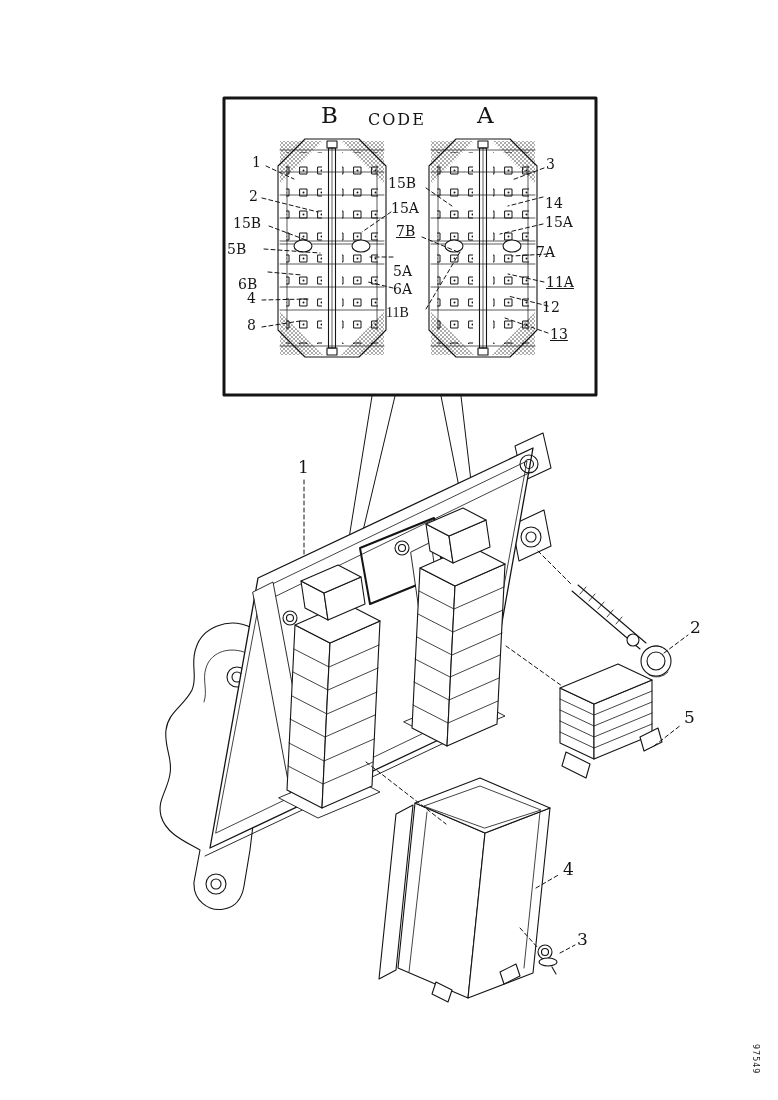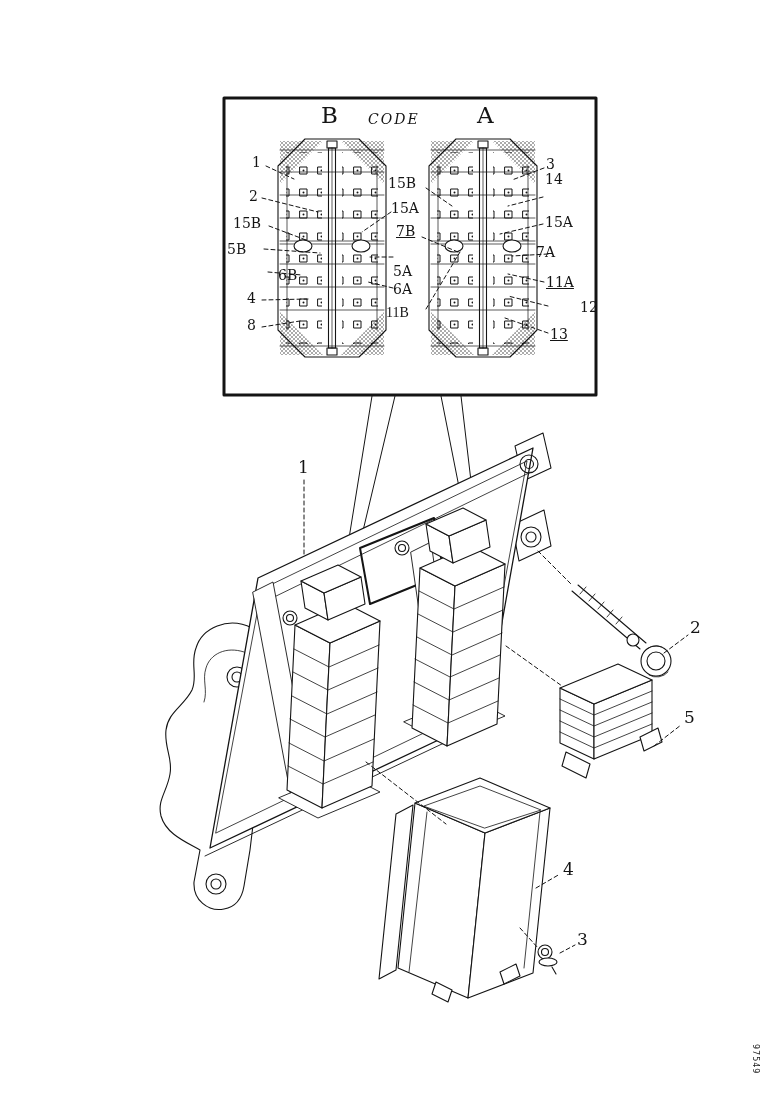--- a/index.html
+++ b/index.html
@@ -1,21 +1,21 @@
 <!DOCTYPE html>
 <html><head>
 <meta charset="utf-8">
 <style>
   html,body{margin:0;padding:0;background:#fff;}
   .page{position:relative;width:778px;height:1100px;background:#fff;overflow:hidden;
         font-family:"DejaVu Serif",serif;color:#141414;}
   .art{position:absolute;left:0;top:0;}
   .lbl{position:absolute;font-size:14px;line-height:1;white-space:nowrap;}
   .hdr-big{position:absolute;font-size:23px;line-height:1;}
-  .hdr-code{position:absolute;font-size:14px;letter-spacing:2px;line-height:1;font-style:italic;}
+  .hdr-code{position:absolute;font-size:16px;letter-spacing:2px;line-height:1;}
   .callout{position:absolute;font-size:17px;line-height:1;}
   .drawid{position:absolute;left:751px;top:1044px;writing-mode:vertical-rl;
           font-family:"DejaVu Sans",sans-serif;font-size:8px;letter-spacing:1px;color:#222;}
 </style>
 </head>
 <body>
 
 <div class="page">
 
   <svg class="art" width="778" height="1100" viewBox="0 0 778 1100" fill="none" stroke="#141414" stroke-width="1.1" stroke-linejoin="round" stroke-linecap="round">
@@ -212,37 +212,37 @@
   </svg>
 
   <div class="hdr-big" style="left:321px;top:104px;">B</div>
   <div class="hdr-code" style="left:368px;top:112px;">CODE</div>
   <div class="hdr-big" style="left:477px;top:104px;">A</div>
 
   <div class="lbl" style="left:252px;top:155px;">1</div>
   <div class="lbl" style="left:249px;top:189px;">2</div>
   <div class="lbl" style="left:233px;top:216px;">15B</div>
   <div class="lbl" style="left:227px;top:242px;">5B</div>
-  <div class="lbl" style="left:238px;top:268px;margin-left:40px;">6B</div>
+  <div class="lbl" style="left:238px;top:277px;">6B</div>
   <div class="lbl" style="left:247px;top:291px;">4</div>
   <div class="lbl" style="left:247px;top:318px;">8</div>
 
   <div class="lbl" style="left:388px;top:176px;">15B</div>
   <div class="lbl" style="left:391px;top:201px;">15A</div>
   <div class="lbl" style="left:396px;top:224px;text-decoration:underline;">7B</div>
   <div class="lbl" style="left:393px;top:264px;">5A</div>
   <div class="lbl" style="left:393px;top:282px;">6A</div>
   <div class="lbl" style="left:386px;top:306px;font-family:Liberation Serif, serif;">11B</div>
 
   <div class="lbl" style="left:546px;top:157px;">3</div>
-  <div class="lbl" style="left:545px;top:172px;">14</div>
+  <div class="lbl" style="left:545px;top:196px;">14</div>
   <div class="lbl" style="left:545px;top:215px;">15A</div>
   <div class="lbl" style="left:536px;top:245px;">7A</div>
   <div class="lbl" style="left:546px;top:275px;text-decoration:underline;">11A</div>
-  <div class="lbl" style="left:580px;top:300px;">12</div>
+  <div class="lbl" style="left:542px;top:300px;">12</div>
   <div class="lbl" style="left:550px;top:327px;text-decoration:underline;">13</div>
 
   <div class="callout" style="left:298px;top:459px;">1</div>
   <div class="callout" style="left:690px;top:619px;">2</div>
   <div class="callout" style="left:684px;top:709px;">5</div>
   <div class="callout" style="left:563px;top:861px;">4</div>
   <div class="callout" style="left:577px;top:931px;">3</div>
 
   <div class="drawid">97549</div>
 

